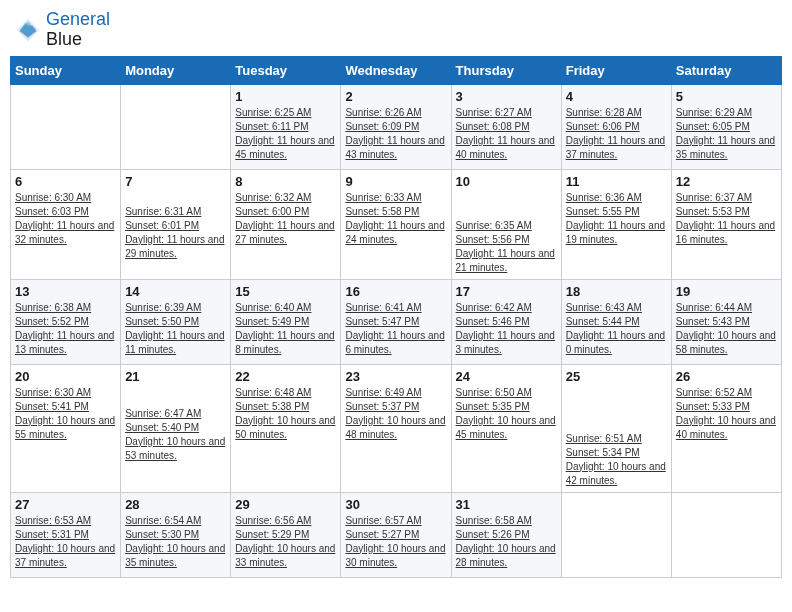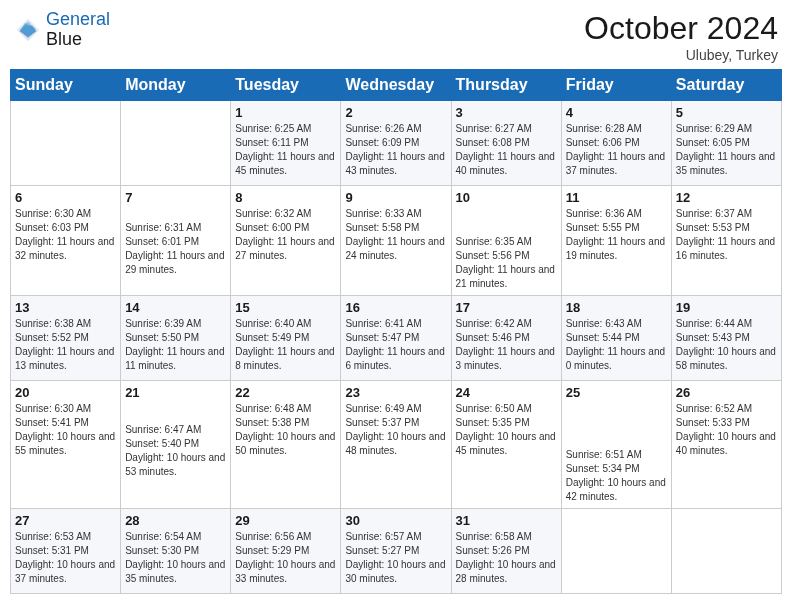--- a/index.html
+++ b/index.html
@@ -50,21 +50,21 @@
     .calendar {
       width: 100%;
       border-collapse: collapse;
       font-size: 11px;
     }
     .calendar th {
       background: #1a6bb5;
       color: #fff;
       padding: 6px 4px;
       text-align: left;
-      font-size: 16px;
+      font-size: 13px;
       border: 1px solid #1a6bb5;
     }
     .calendar td {
       border: 1px solid #ccc;
       vertical-align: top;
       padding: 4px;
       width: calc(100%/7);
       height: 85px;
       background: #fff;
     }
@@ -77,20 +77,21 @@
     .day-num {
       font-size: 13px;
       font-weight: bold;
       margin-bottom: 2px;
       color: #1a1a1a;
     }
     .day-info {
       font-size: 10px;
       color: #333;
       line-height: 1.4;
+      text-decoration: underline;
     }
     .empty-cell {
       background: #fff !important;
     }
   </style>
 </head>
 <body>
 
 <div class="header">
   <div class="logo">
@@ -98,24 +99,20 @@
       <polygon points="20,4 36,20 20,36 4,20" fill="#1a6bb5" opacity="0.15"></polygon>
       <polygon points="20,8 32,20 20,32 8,20" fill="#1a6bb5" opacity="0.3"></polygon>
       <polygon points="14,14 26,14 32,22 20,30 8,22" fill="#1a6bb5" opacity="0.5"></polygon>
       <polygon points="16,10 30,18 24,28 10,20" fill="#4a9fd5" opacity="0.7"></polygon>
     </svg>
     <div class="logo-text">
       <div><span>General</span></div>
       <div>Blue</div>
     </div>
   </div>
-  <div class="title-block">
-    <div class="month-title">October 2024</div>
-    <div class="location">Ulubey, Turkey</div>
-  </div>
 </div>
 
 <table class="calendar">
   <thead>
     <tr>
     <th>Sunday</th>
         <th>Monday</th>
         <th>Tuesday</th>
         <th>Wednesday</th>
         <th>Thursday</th>

